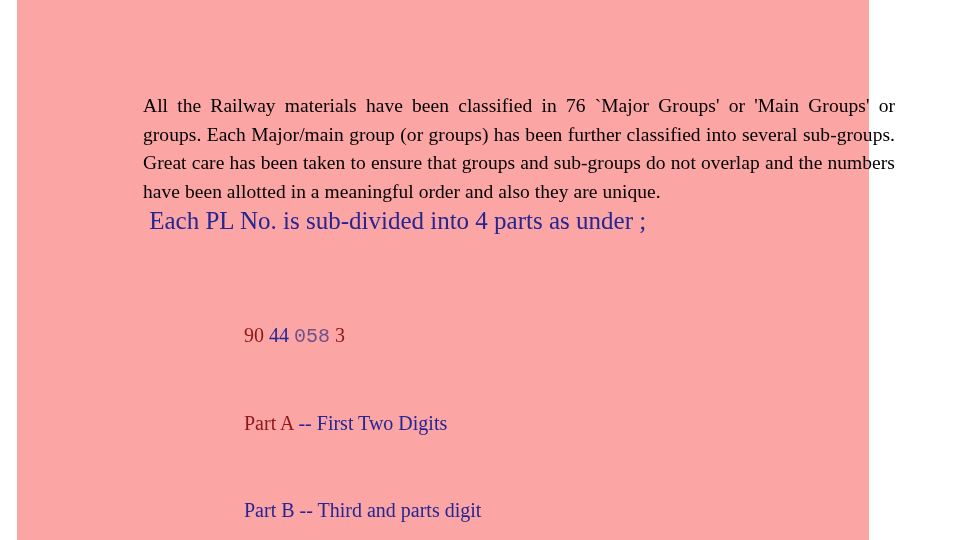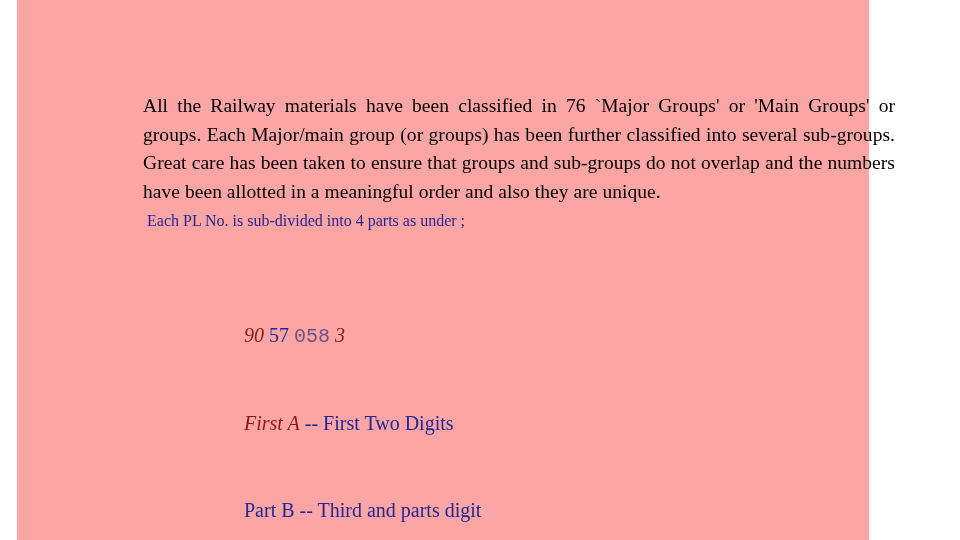--- a/index.html
+++ b/index.html
@@ -40,66 +40,66 @@
     font-size: 19.5px;
     line-height: 28.7px;
     color: #000000;
     letter-spacing: 0.05px;
   }
 
   .sub-line {
     display: block;
     margin: 0;
     text-align: left;
-    font-size: 16px;
+    font-size: 25px;
     line-height: 28.7px;
     color: #252593;
     white-space: pre;
   }
 
   .list-block {
     position: absolute;
     left: 197px;
     top: 292px;
     width: 700px;
   }
 
   .list-line {
     margin: 0;
     font-size: 20px;
     line-height: 29px;
     white-space: pre;
     color: #252593;
   }
 
-  .c-red    { color: #8C1717; font-style: italic; }
+  .c-red    { color: #8C1717; }
   .c-blue   { color: #252593; }
   .c-purple { color: #6F5387; font-family: Liberation Mono, monospace; }
 </style>
 </head>
 <body>
 
 <div id="slide">
 
   <div class="body-block">
 
     <p class="para">All the Railway materials have been classified in 76 `Major Groups' or 'Main Groups' or groups. Each Major/main group (or groups) has been further classified into several sub-groups. Great care has been taken to ensure that groups and sub-groups do not overlap and the numbers have been allotted in a meaningful order and also they are unique.</p>
 
     <span class="sub-line"> Each PL No. is sub-divided into 4 parts as under ;</span>
 
   </div>
 
   <div class="list-block">
 
     <p class="list-line">
-      <span class="c-red">90</span><span> </span><span class="c-blue">57</span><span> </span><span class="c-purple">058</span><span> </span><span class="c-red">3</span>
+      <span class="c-red">90</span><span> </span><span class="c-blue">44</span><span> </span><span class="c-purple">058</span><span> </span><span class="c-red">3</span>
     </p>
 
     <p class="list-line">
-      <span class="c-red">First A</span><span class="c-blue"> -- First Two Digits</span>
+      <span class="c-red">Part A</span><span class="c-blue"> -- First Two Digits</span>
     </p>
 
     <p class="list-line">
       <span class="c-blue">Part B</span><span class="c-blue"> -- Third and parts digit</span>
     </p>
 
   </div>
 
 </div>
 

